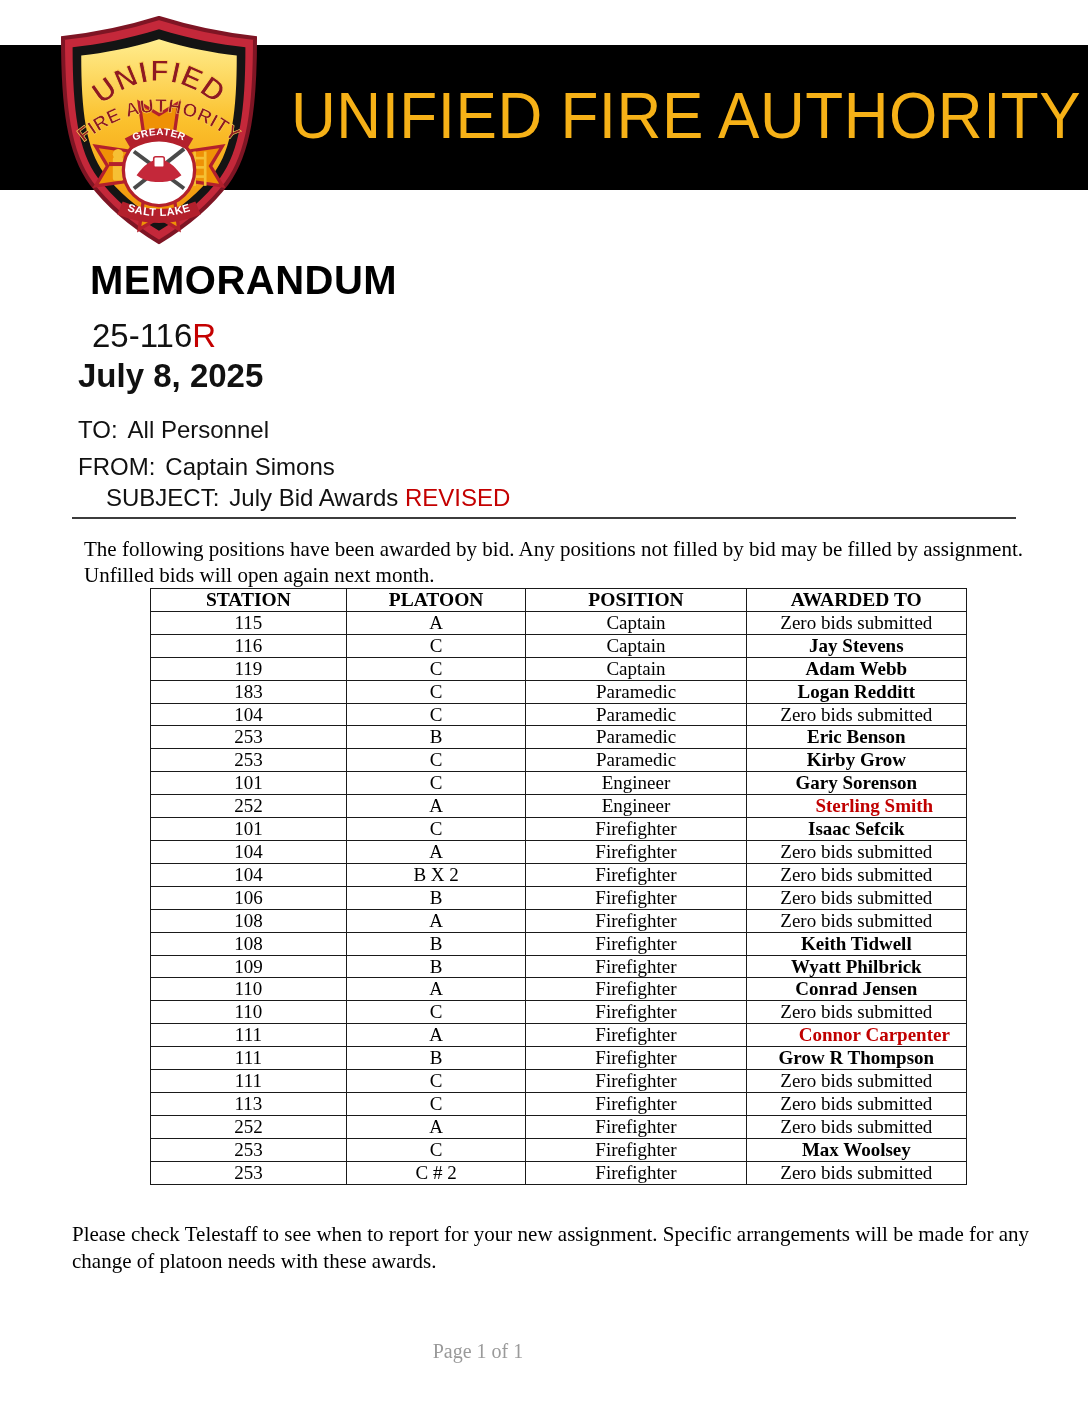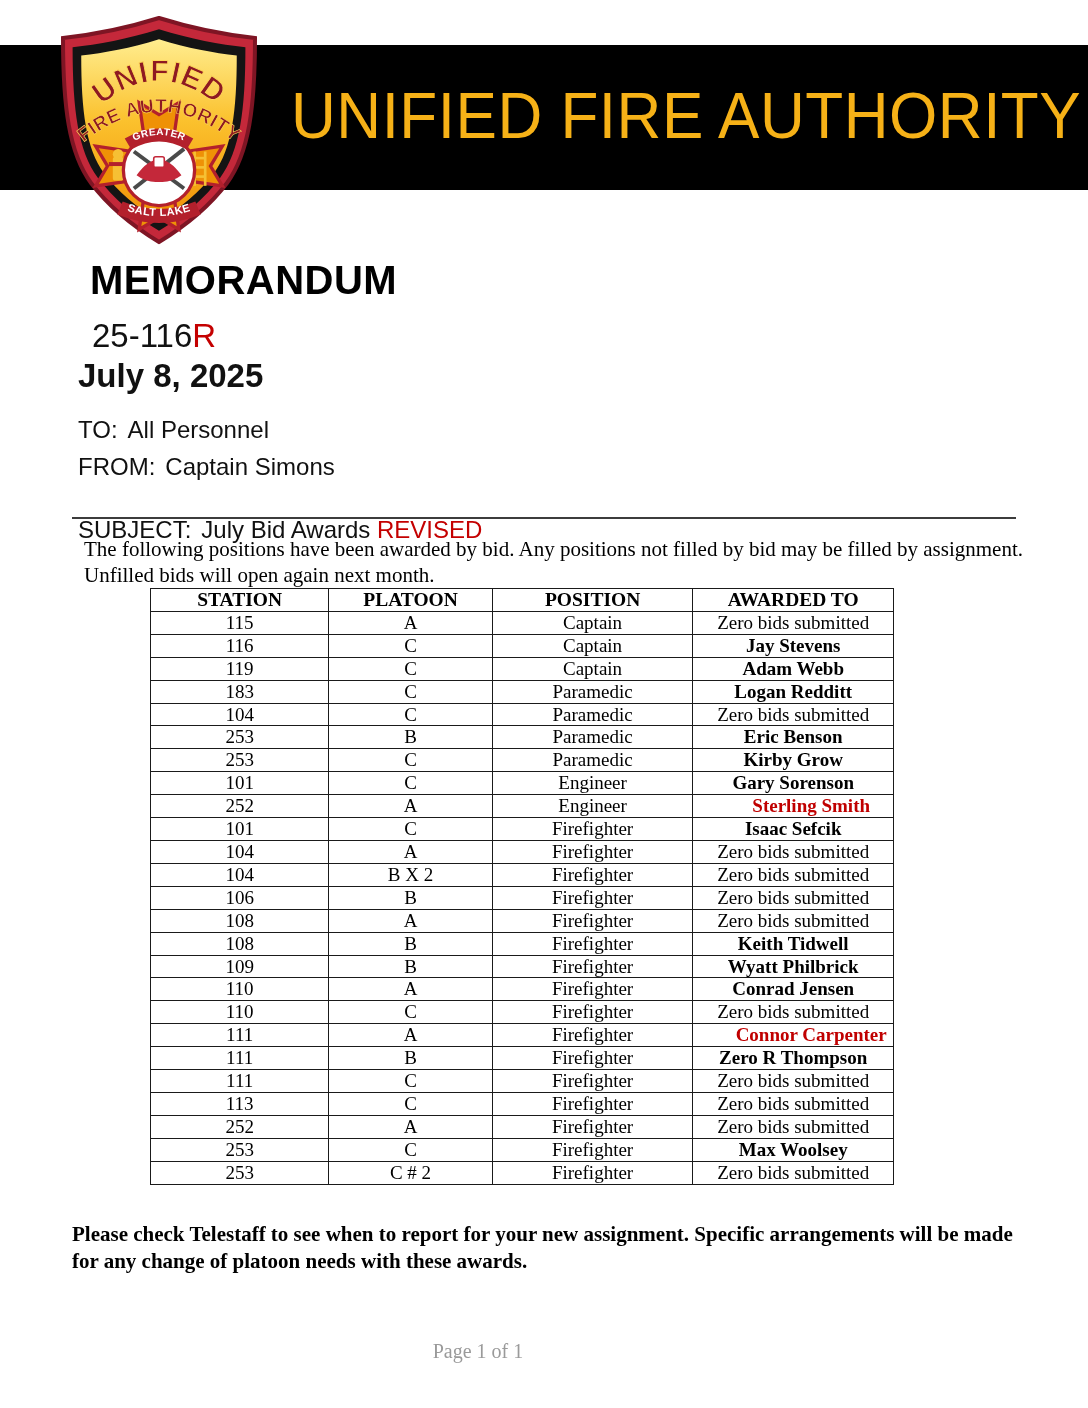--- a/index.html
+++ b/index.html
@@ -17,32 +17,32 @@
     transform:scaleX(0.97); transform-origin:left center;
   }
   .badge { position:absolute; left:58px; top:14px; width:202px; height:232px; }
   
   .memo-heading { position:absolute; left:90px; top:258px; margin:0; font-size:40px; font-weight:700; letter-spacing:0.5px; color:#000; }
   .memo-number  { position:absolute; left:92px; top:318px; font-size:33px; line-height:36px; color:#111; }
   .memo-date    { position:absolute; left:78px; top:358px; font-size:33px; line-height:36px; color:#111;font-weight:bold; }
   .memo-line    { position:absolute; left:78px; font-size:24px; line-height:28px; color:#111; }
   .memo-to      { top:416px; }
   .memo-from    { top:453px; }
-  .memo-subject { top:516px; }
+  .memo-subject { top:484px;margin-left:28px; }
   .memo-line .gap { display:inline-block; width:10px; }
   .red { color:#C40000; }
   .rule { position:absolute; left:72px; top:517px; width:944px; height:2px; background:#3c3c3c; }
   
   .serif { font-family:"Liberation Serif", serif; }
   .intro   { position:absolute; left:84px; top:536px; width:952px; margin:0; font-size:21px; line-height:26px; color:#000; }
-  .closing { position:absolute; left:72px; top:1221px; width:960px; margin:0; font-size:21px; line-height:27px; color:#000;font-weight:bold; }
+  .closing { position:absolute; left:72px; top:1221px; width:960px; margin:0; font-size:21px; line-height:27px; color:#000; }
   .page-label { position:absolute; left:0; top:1340px; width:956px; margin:0; text-align:center; font-size:20px; color:#9a9a9a; }
   
   .bid-table {
-    position:absolute; left:150px; top:588px; width:744px;
+    position:absolute; left:150px; top:588px; width:817px;
     border-collapse:collapse; table-layout:fixed;
     font-family:"Liberation Serif", serif; font-size:19px; color:#000;
   }
   .bid-table th, .bid-table td {
     border:1.5px solid #1a1a1a; text-align:center; vertical-align:middle;
     padding:0; height:21.9px; line-height:21.9px; overflow:hidden; white-space:nowrap;
   }
   .bid-table th { font-size:19.5px; font-weight:700; }
   .bid-table col.c1 { width:24%; } .bid-table col.c2 { width:22%; }
   .bid-table col.c3 { width:27%; } .bid-table col.c4 { width:27%; }
@@ -260,21 +260,21 @@
         <tr>
           <td>111</td>
           <td>A</td>
           <td>Firefighter</td>
           <td class="awarded-red">Connor Carpenter</td>
         </tr>
         <tr>
           <td>111</td>
           <td>B</td>
           <td>Firefighter</td>
-          <td class="awarded-bold">Zero R Thompson</td>
+          <td class="awarded-bold">Grow R Thompson</td>
         </tr>
         <tr>
           <td>111</td>
           <td>C</td>
           <td>Firefighter</td>
           <td>Zero bids submitted</td>
         </tr>
         <tr>
           <td>113</td>
           <td>C</td>

